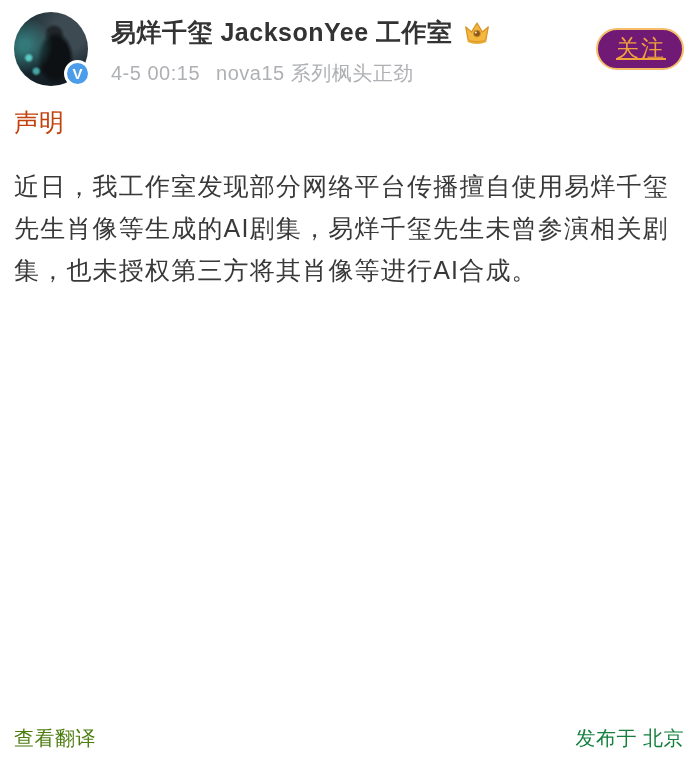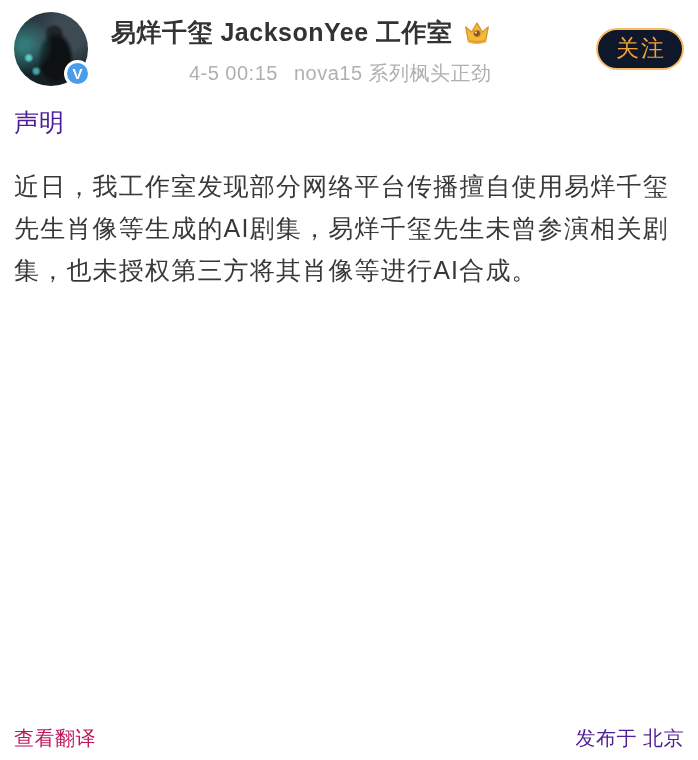--- a/index.html
+++ b/index.html
@@ -31,48 +31,48 @@
     color:#fff; font-size:15px; font-weight:700;
     display:flex; align-items:center; justify-content:center; line-height:1;
   }
   .header-info { margin-left:23px; padding-top:4px; min-width:0; }
   .username-row { display:flex; align-items:center; gap:9px; }
   .username {
     font-size:25px; font-weight:700; color:#333333; letter-spacing:0.5px;
     white-space:nowrap; cursor:pointer;
   }
   .crown { width:30px; height:30px; display:inline-flex; cursor:pointer; }
-  .meta { margin-top:11px; font-size:20px; color:#aeb0b3; letter-spacing:0.5px; white-space:nowrap;text-align:right; }
+  .meta { margin-top:11px; font-size:20px; color:#aeb0b3; letter-spacing:0.5px; white-space:nowrap; }
   .meta .source { margin-left:16px; }
   .follow-btn {
     margin-left:auto; margin-top:16px; flex:0 0 auto;
     width:88px; height:42px; box-sizing:border-box;
-    border:2px solid #f6bd69; border-radius:22px; background:#0f172a;
+    border:2px solid #f6bd69; border-radius:22px; background:#701a75;
     color:#f0a13c; font-size:23px; letter-spacing:2px;
     display:flex; align-items:center; justify-content:center;
-    font-family:"Liberation Sans", sans-serif; cursor:pointer; padding:0 0 2px 2px;
+    font-family:"Liberation Sans", sans-serif; cursor:pointer; padding:0 0 2px 2px;text-decoration:underline;
   }
 
   
   .post-body { padding:0 14px; flex:1 1 auto; }
-  .post-title { font-size:25px; line-height:42px; margin:14px 0 0 0; color:#4c1d95; }
+  .post-title { font-size:25px; line-height:42px; margin:14px 0 0 0; color:#c2410c; }
   .post-paragraph {
     font-size:25px; line-height:42px; letter-spacing:1.2px;
     margin:22px 0 0 0; color:#383838;
     white-space:pre-wrap; word-break:break-all;
   }
   .post-paragraph.first { }
 
   
   .post-footer {
     display:flex; justify-content:space-between; align-items:center;
     padding:4px 14px 8px 14px; font-size:20px; color:#a6a8ab; letter-spacing:0.5px;
   }
-  .translate-link { color:#be185d; cursor:pointer; }
-  .location { color:#4c1d95; }
+  .translate-link { color:#4d7c0f; cursor:pointer; }
+  .location { color:#15803d; }
 </style>
 </head>
 <body>
 
 <div class="card">
 
   <div class="header">
     <div class="avatar-wrap">
       <div class="avatar"></div>
       <div class="v-badge">V</div>

